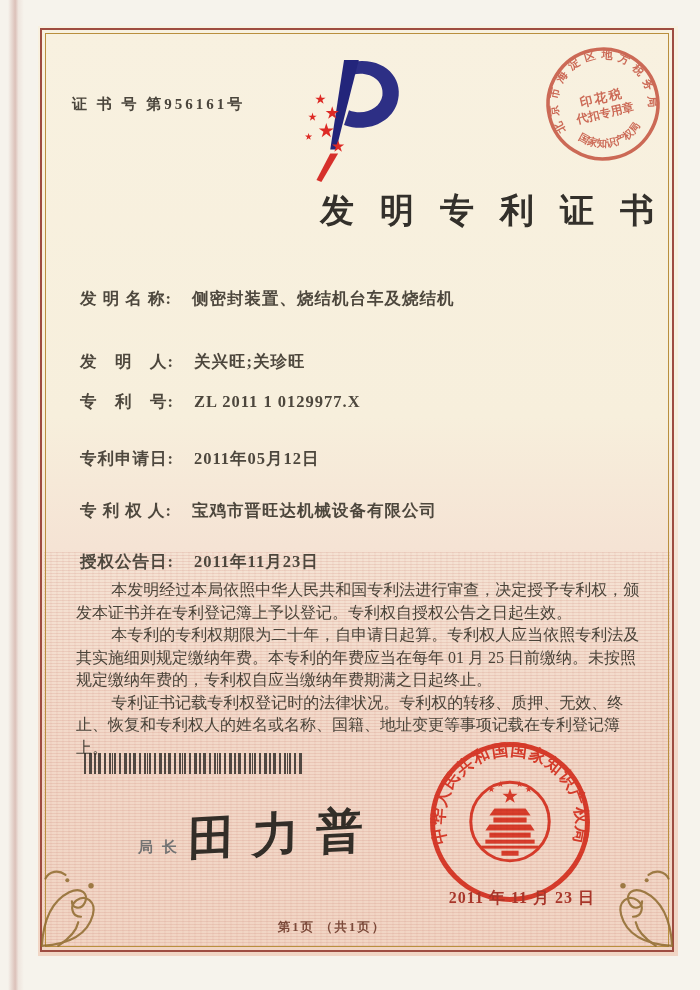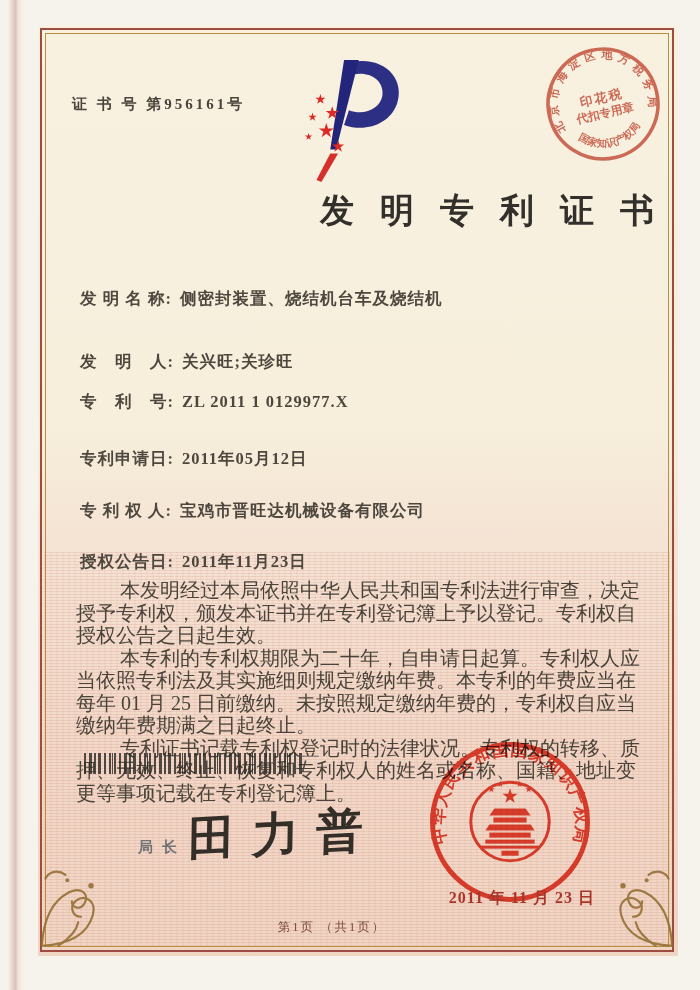--- a/index.html
+++ b/index.html
@@ -22,38 +22,38 @@
     border:1px solid #b98f3e;}
   .cert-no{position:absolute;left:72px;top:86px;font-size:15px;font-weight:bold;
     letter-spacing:3px;color:#4a453c;margin-top:9px;}
   .logo{position:absolute;left:285px;top:56px;width:122px;height:128px;}
   .tax-stamp{position:absolute;left:543px;top:44px;width:120px;height:120px;
     transform:rotate(-13deg);opacity:.82;mix-blend-mode:multiply;}
   .title{position:absolute;left:0;right:20px;top:188px;text-align:right;
     font-size:34px;font-weight:bold;color:#33302b;letter-spacing:26px;text-indent:26px;}
   .field-row{position:absolute;left:80px;right:60px;font-size:16.5px;font-weight:bold;
     color:#4d473d;letter-spacing:1px;white-space:nowrap;}
-  .field-label{margin-right:8px;}
+  .field-label{margin-right:20px;}
   .body-text{position:absolute;left:76px;top:579px;width:568px;color:#4a4339;
-    font-size:20px;line-height:22.5px;font-weight:500;}
+    font-size:16px;line-height:22.5px;font-weight:500;}
   .body-text p{margin:0;text-indent:2.2em;}
   .barcode{position:absolute;left:84px;top:753px;width:218px;height:21px;opacity:.82;
     background:
       repeating-linear-gradient(90deg,#2e2a26 0 2px,rgba(0,0,0,0) 2px 5px),
       repeating-linear-gradient(90deg,#2e2a26 0 1px,rgba(0,0,0,0) 1px 7px);}
   .sig-role{position:absolute;left:138px;top:838px;font-size:15px;font-weight:bold;
     letter-spacing:9px;color:#737373;}
   .sig-name{position:absolute;left:188px;top:803px;font-size:47px;font-weight:bold;
     letter-spacing:17px;color:#332e28;transform:rotate(-3deg) skewX(-4deg);}
   .seal{position:absolute;left:427px;top:739px;width:166px;height:166px;
     mix-blend-mode:multiply;opacity:.93;}
   .seal-date{position:absolute;left:419px;top:888px;width:176px;text-align:right;
     font-size:16px;font-weight:bold;color:#a8362a;letter-spacing:1px;}
   .footer{position:absolute;left:40px;right:76px;top:919px;text-align:center;
-    font-size:12.5px;color:#7c4a3a;letter-spacing:2px;font-weight:normal;}
+    font-size:12.5px;color:#7c4a3a;letter-spacing:2px;font-weight:bold;}
   .ornament{position:absolute;width:82px;height:96px;opacity:.85;}
   .ornament.br{right:26px;bottom:38px;}
   .ornament.bl{left:40px;bottom:38px;transform:scaleX(-1);}
 </style>
 </head>
 <body>
 
 <div class="page">
 
   <div class="spine"></div>

